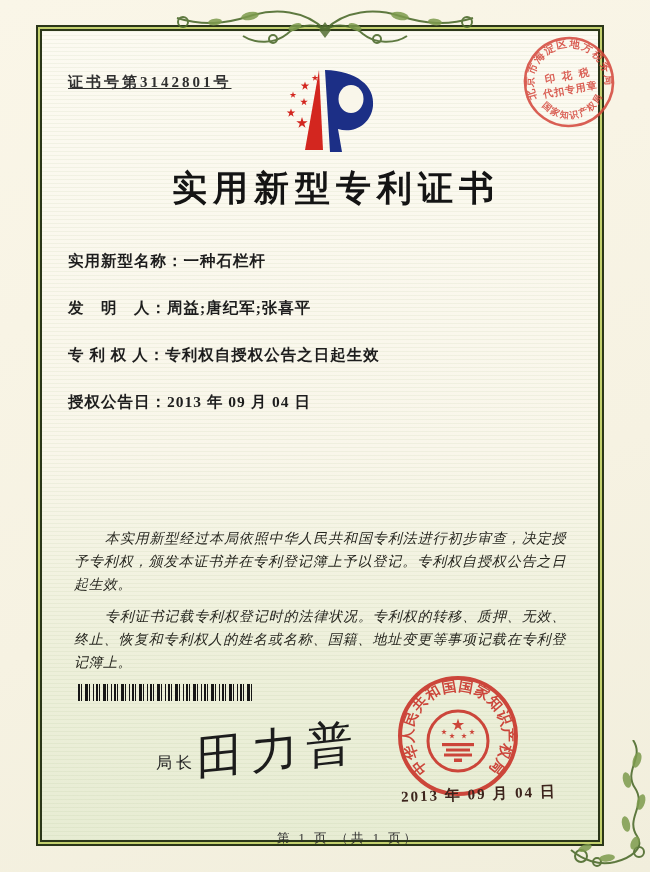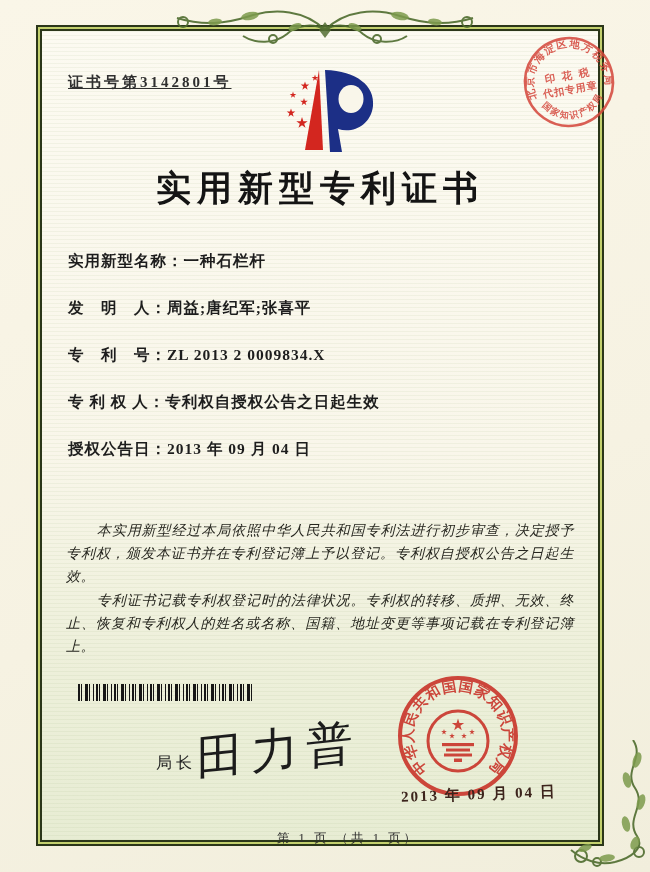--- a/index.html
+++ b/index.html
@@ -26,31 +26,32 @@
   .cert-no{
     position:absolute;left:30px;top:46px;
     font-size:15px;letter-spacing:3px;color:#2f2f2f;font-weight:600;text-decoration:underline;
   }
   .logo{position:absolute;left:247px;top:40px;width:97px;height:92px;}
   .tax-stamp{position:absolute;left:476px;top:0px;width:110px;height:110px;opacity:.85;}
   .title{
     position:absolute;left:0;top:138px;width:100%;margin:0;
     text-align:center;font-size:35px;font-weight:700;color:#141414;
     letter-spacing:6px;
+    padding-left:16px;
   }
   .fields{position:absolute;left:30px;top:224px;width:510px;}
   .field-row{margin:0 0 27px 0;font-size:15.5px;line-height:20px;color:#1d1d1d;font-weight:600;}
   .flabel{letter-spacing:1px;}
   .fvalue{letter-spacing:1px;}
   .body{
     position:absolute;left:28px;top:492px;width:508px;
     font-size:14px;line-height:1.66;color:#26261f;
     text-align:justify;font-style:italic;
   }
-  .body p{margin:0;text-indent:2.2em;letter-spacing:.5px;}
+  .body p{margin:8px;text-indent:2.2em;letter-spacing:.5px;}
   .barcode{
     position:absolute;left:40px;top:657px;width:174px;height:17px;
     background:repeating-linear-gradient(90deg,
       #161616 0 2px, rgba(0,0,0,0) 2px 3px,
       #161616 3px 4px, rgba(0,0,0,0) 4px 7px,
       #161616 7px 10px, rgba(0,0,0,0) 10px 11px,
       #161616 11px 12px, rgba(0,0,0,0) 12px 15px,
       #161616 15px 16px, rgba(0,0,0,0) 16px 18px);
   }
   .sig-label{
@@ -146,23 +147,20 @@
     </svg>
 
     <h1 class="title">实用新型专利证书</h1>
 
     <div class="fields">
       <div class="field-row">
         <span class="flabel">实用新型名称：</span><span class="fvalue">一种石栏杆</span>
       </div>
       <div class="field-row">
         <span class="flabel">发　明　人：</span><span class="fvalue">周益;唐纪军;张喜平</span>
-      </div>
-      <div class="field-row">
-        <span class="flabel">专　利　号：</span><span class="fvalue">ZL 2013 2 0009834.X</span>
       </div>
       <div class="field-row">
         <span class="flabel">专 利 权 人：</span><span class="fvalue">专利权自授权公告之日起生效</span>
       </div>
       <div class="field-row">
         <span class="flabel">授权公告日：</span><span class="fvalue">2013 年 09 月 04 日</span>
       </div>
     </div>
 
     <div class="body">

